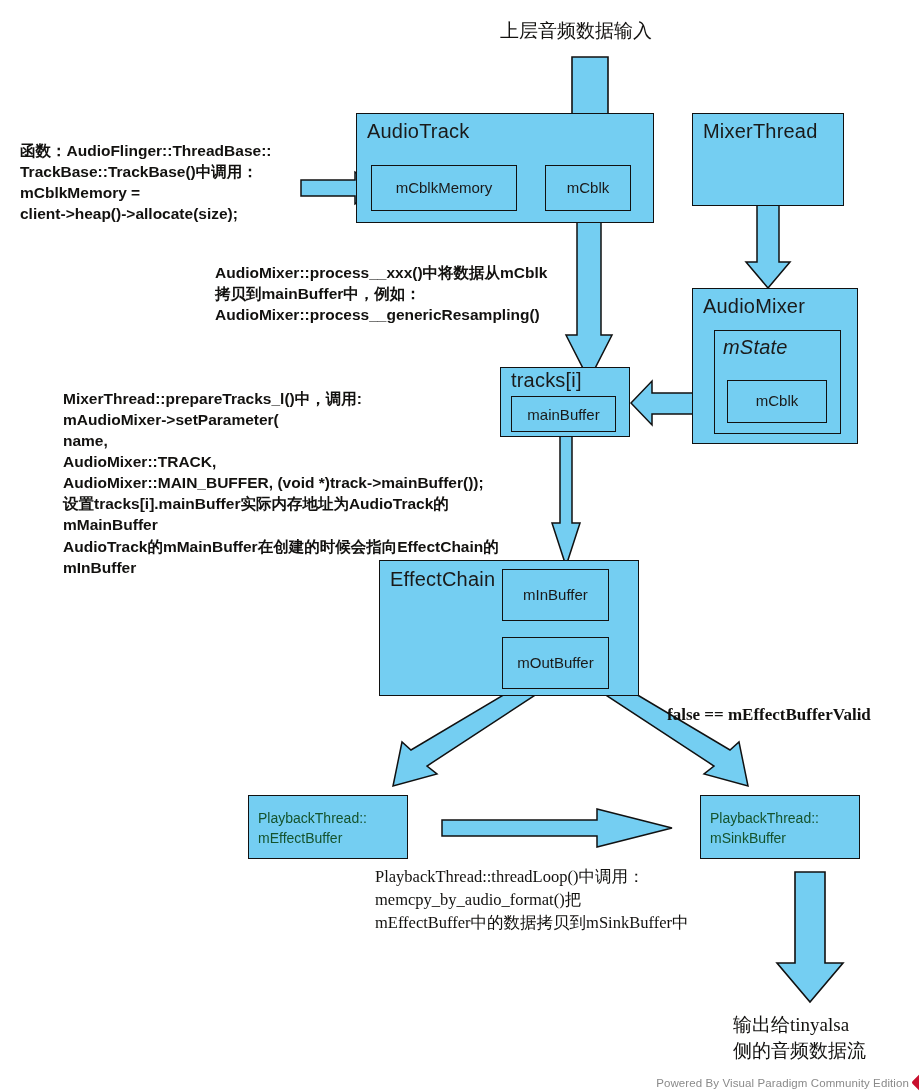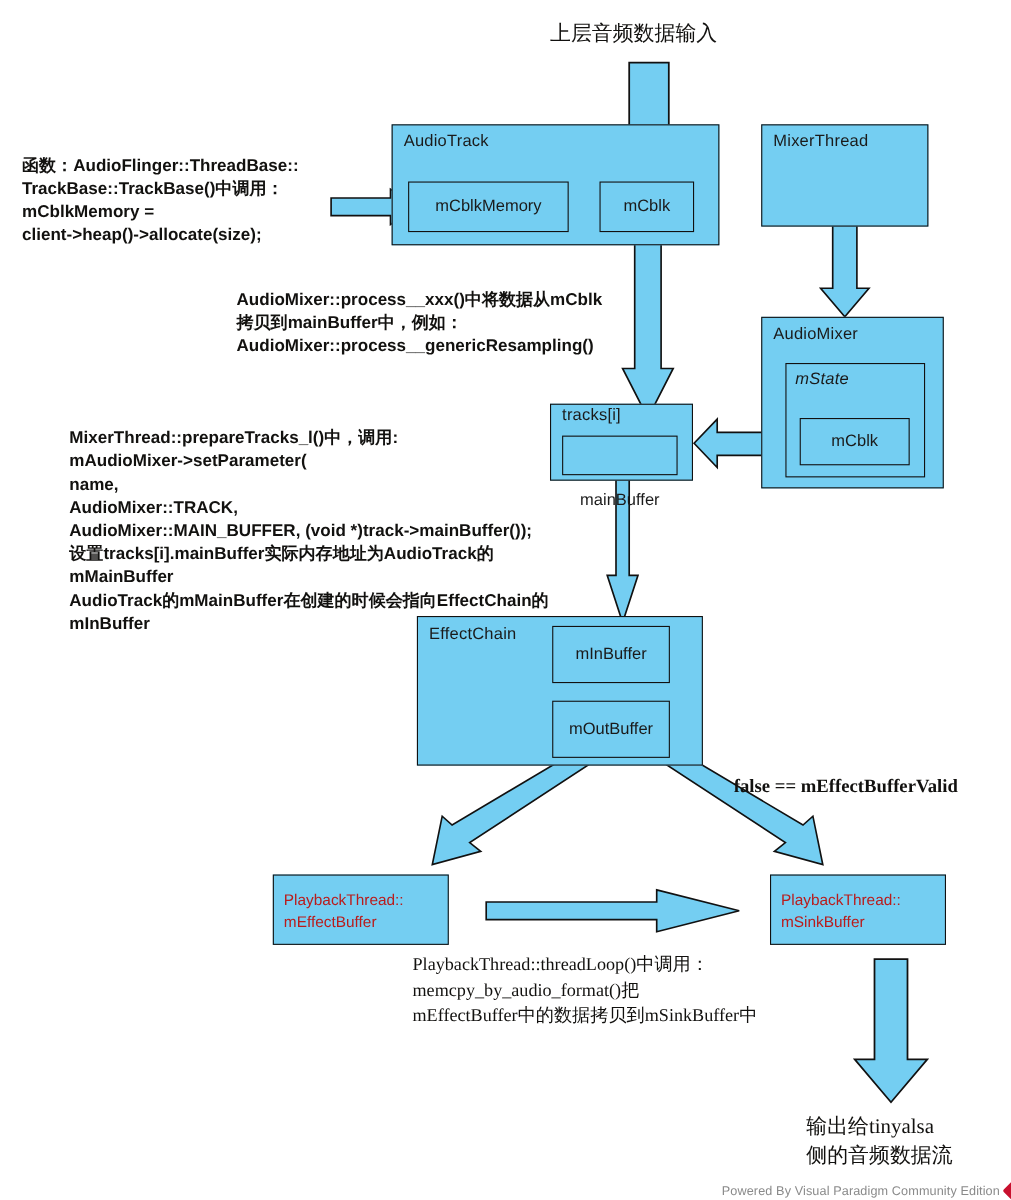--- a/index.html
+++ b/index.html
@@ -29,41 +29,41 @@
   .box {
     position: absolute;
     background: #74CEF2;
     border: 1.5px solid #111111;
     box-sizing: border-box;
   }
   .box-title {
     position: absolute;
     left: 10px;
     top: 6px;
-    font-size: 15px;
+    font-size: 20px;
     color: #1a1a1a;
     letter-spacing: 0.2px;
     white-space: nowrap;
   }
   .inner-label {
     position: absolute;
     left: 0;
     right: 0;
     text-align: center;
     font-size: 15px;
     color: #1a1a1a;
     white-space: nowrap;
   }
   .two-line-label {
     position: absolute;
     left: 9px;
     top: 12px;
     font-size: 14px;
     line-height: 1.45;
-    color: #b91c1c;
+    color: #14532d;
     white-space: pre-line;
   }
   .note {
     position: absolute;
     font-family: "Liberation Sans", sans-serif;
     font-size: 15.5px;
     font-weight: bold;
     line-height: 1.36;
     color: #12110f;
     white-space: pre-line;
@@ -169,21 +169,21 @@
     <div class="box-title" style="left:8px; top:5px;font-style:italic;">mState</div>
   </div>
   <div class="box" style="left:727px; top:380px; width:100px; height:43px;">
     <div class="inner-label" style="top:11px;">mCblk</div>
   </div>
 
   <div class="box" style="left:500px; top:367px; width:130px; height:70px;">
     <div class="box-title" style="top:1px;">tracks[i]</div>
   </div>
   <div class="box" style="left:511px; top:396px; width:105px; height:36px;">
-    <div class="inner-label" style="top:9px;margin-top:40px;">mainBuffer</div>
+    <div class="inner-label" style="top:9px;">mainBuffer</div>
   </div>
 
   <div class="box" style="left:379px; top:560px; width:260px; height:136px;">
     <div class="box-title" style="top:7px;">EffectChain</div>
   </div>
   <div class="box" style="left:502px; top:569px; width:107px; height:52px;">
     <div class="inner-label" style="top:16px;">mInBuffer</div>
   </div>
   <div class="box" style="left:502px; top:637px; width:107px; height:52px;">
     <div class="inner-label" style="top:16px;">mOutBuffer</div>

